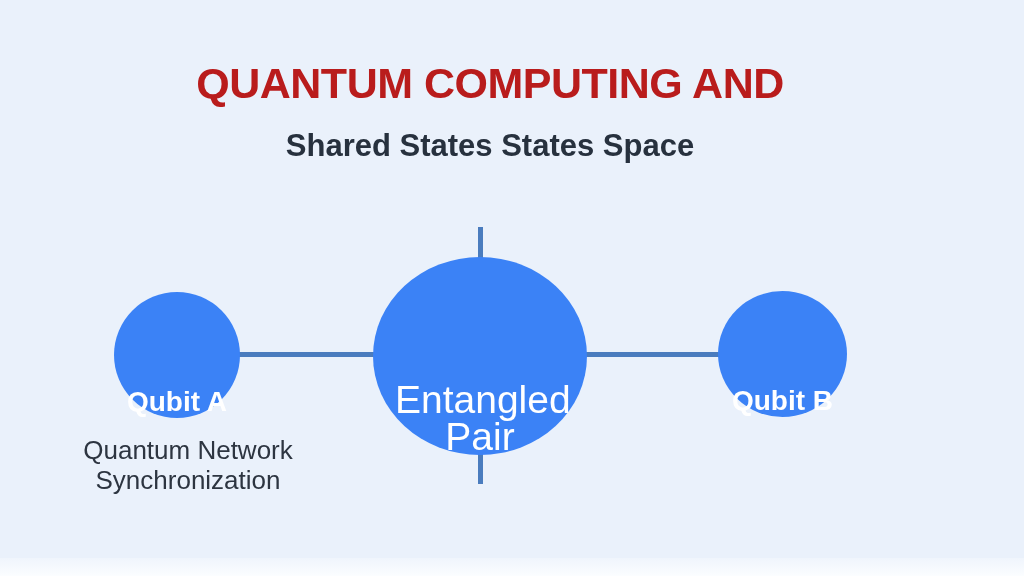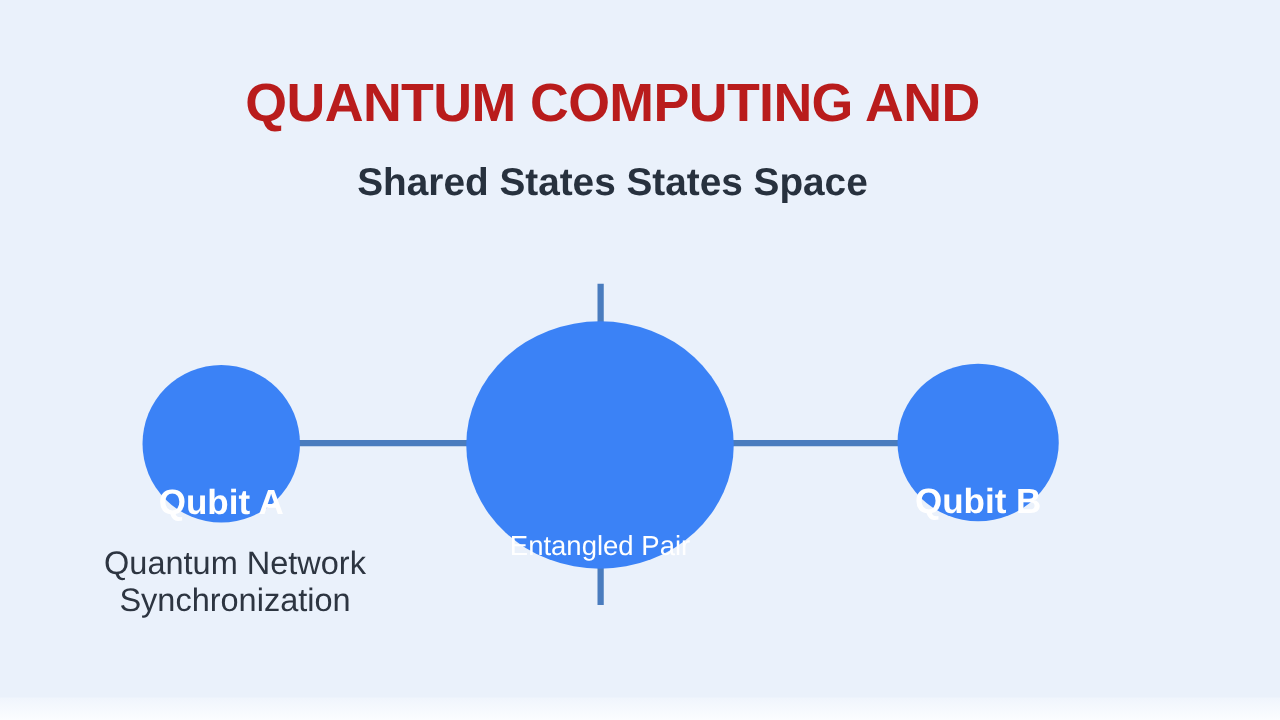--- a/index.html
+++ b/index.html
@@ -75,21 +75,21 @@
     justify-content: center;
     color: #ffffff;
   }
   .node-center { left: 373px; top: 257px; width: 214px; height: 198px; }
   .node-left   { left: 114px; top: 292px; width: 126px; height: 126px; }
   .node-right  { left: 718px; top: 291px; width: 129px; height: 126px; }
   .node-center .node-label {
     display: block;
     width: 170px;
     text-align: center;
-    font-size: 22px;
+    font-size: 39px;
     font-weight: 500;
     line-height: 37px;
   }
   .qubit-label {
     font-size: 28px;
     font-weight: 700;
     text-align: center;
   }
 
   

